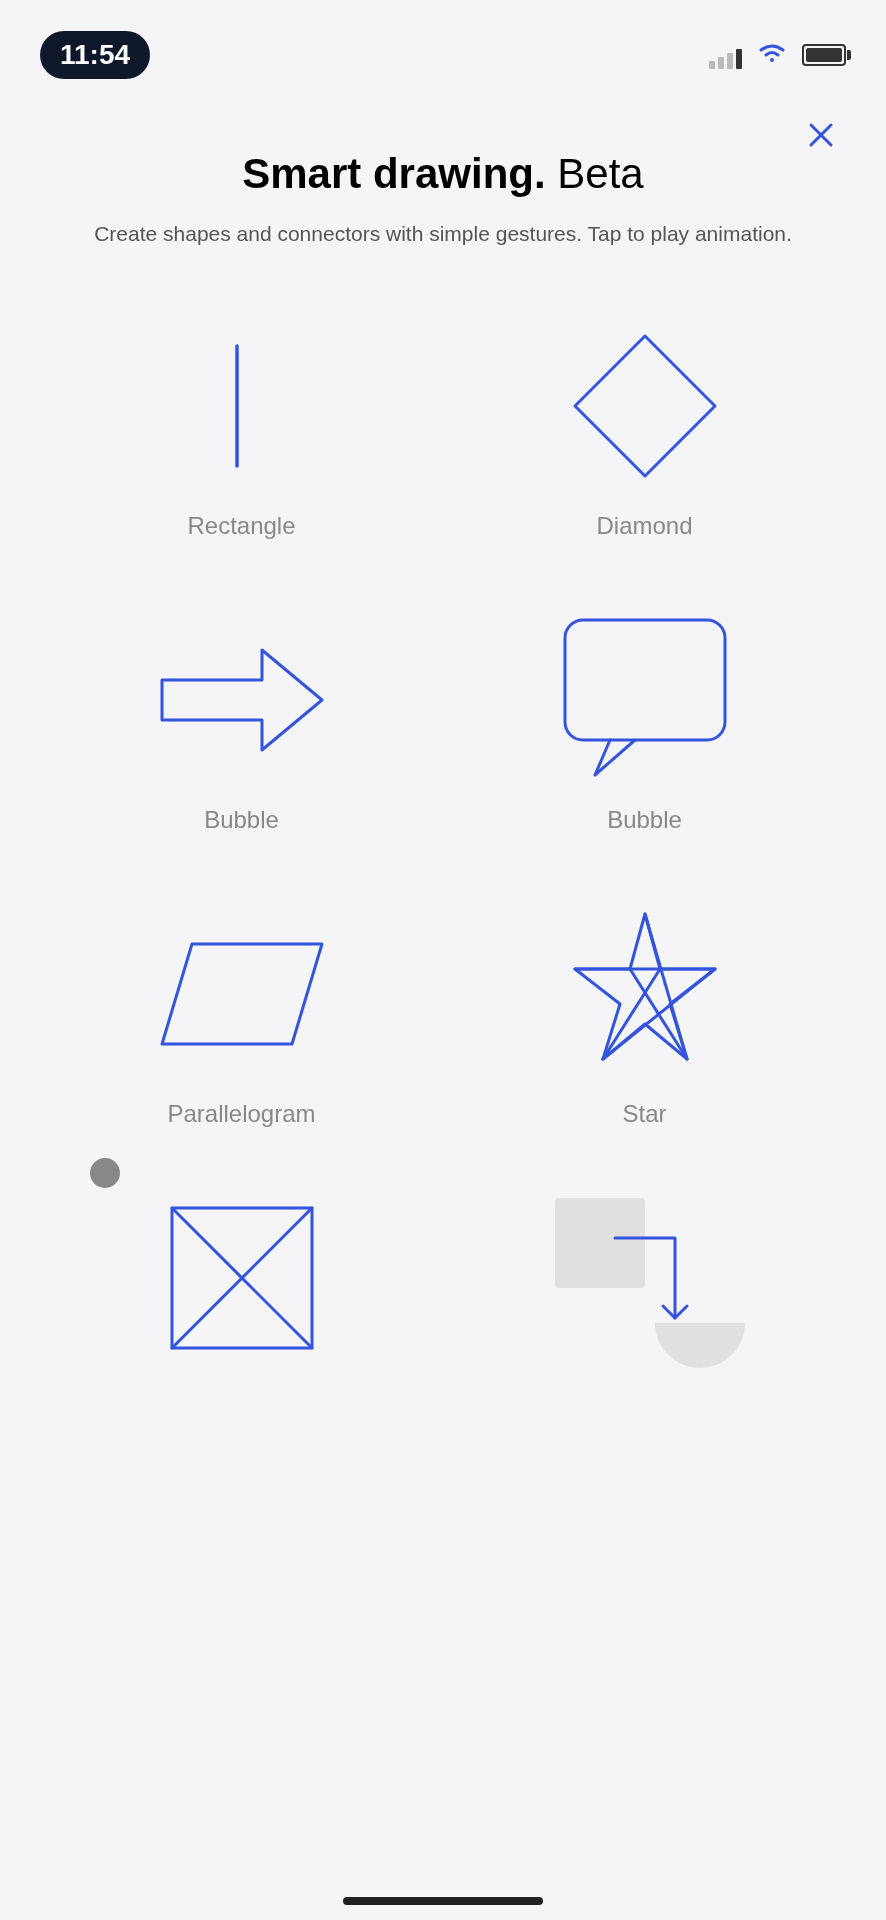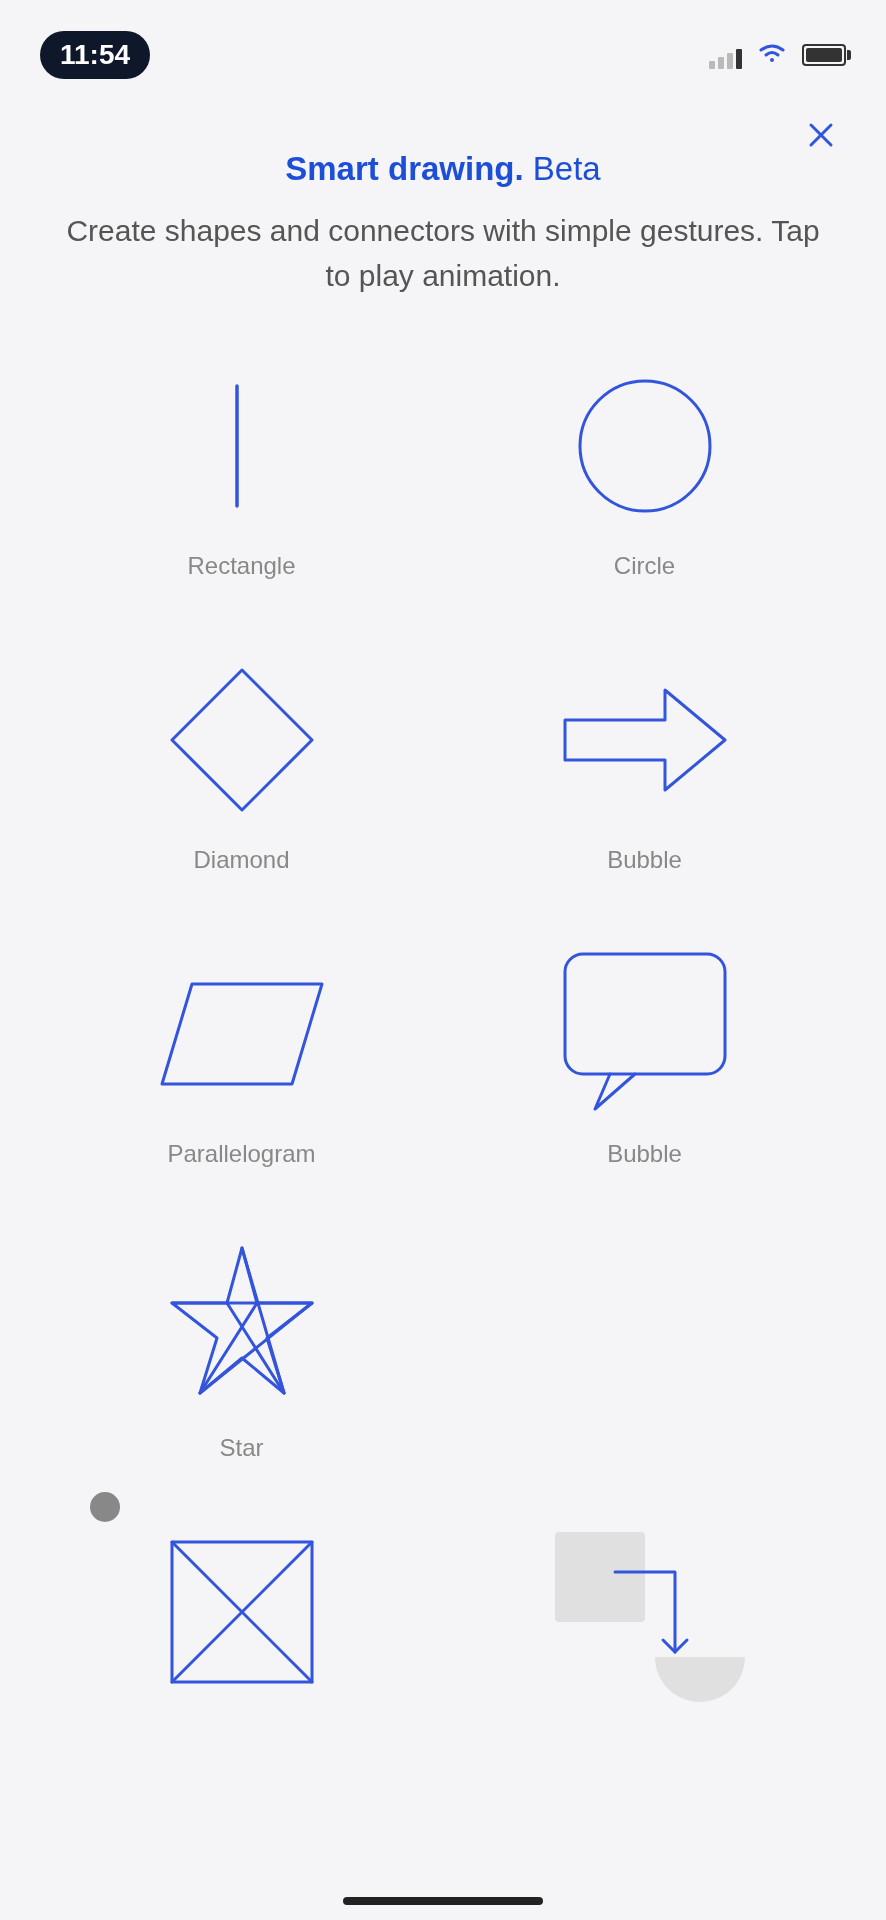--- a/index.html
+++ b/index.html
@@ -104,39 +104,39 @@
     }
 
     
     .content {
       padding: 0 40px;
       padding-top: 60px;
     }
 
     .title {
       text-align: center;
-      font-size: 33px;
+      font-size: 42px;
       margin-bottom: 20px;
-      color: #1d4ed8;
+      color: #000000;
     }
 
     .title-bold {
       font-weight: 800;
     }
 
     .title-light {
       font-weight: 300;
     }
 
     .subtitle {
       text-align: center;
-      font-size: 30px;
+      font-size: 21px;
       color: #555;
       line-height: 1.5;
-      margin-bottom: 28px;
+      margin-bottom: 36px;
       padding: 0 20px;
     }
 
     
     .shapes-grid {
       display: grid;
       grid-template-columns: 1fr 1fr;
       gap: 20px 0;
     }
 
@@ -253,28 +253,20 @@
     <div class="shape-cell">
       <div class="shape-svg-container">
         <svg width="120" height="160" viewBox="0 0 120 160" stroke="#3355dd" stroke-width="3.5" fill="none" stroke-linecap="round" stroke-linejoin="round">
 
           <path d="M55 20 L55 140" stroke-width="3.5"></path>
         </svg>
       </div>
       <span class="shape-label">Rectangle</span>
     </div>
 
-    <div class="shape-cell">
-      <div class="shape-svg-container">
-        <svg width="160" height="160" viewBox="0 0 160 160" stroke="#3355dd" stroke-width="3.5" fill="none" stroke-linecap="round">
-          <circle cx="80" cy="80" r="65"></circle>
-        </svg>
-      </div>
-      <span class="shape-label">Circle</span>
-    </div>
 
 
     <div class="shape-cell">
       <div class="shape-svg-container">
         <svg width="160" height="160" viewBox="0 0 160 160" stroke="#3355dd" stroke-width="3.5" fill="none" stroke-linecap="round" stroke-linejoin="round">
           <polygon points="80,10 150,80 80,150 10,80"></polygon>
         </svg>
       </div>
       <span class="shape-label">Diamond</span>
     </div>
@@ -284,36 +276,36 @@
         <svg width="180" height="140" viewBox="0 0 180 140" stroke="#3355dd" stroke-width="3.5" fill="none" stroke-linecap="round" stroke-linejoin="round">
 
           <path d="M10,50 L110,50 L110,20 L170,70 L110,120 L110,90 L10,90 Z"></path>
         </svg>
       </div>
       <span class="shape-label">Bubble</span>
     </div>
 
     <div class="shape-cell">
       <div class="shape-svg-container">
+        <svg width="180" height="180" viewBox="0 0 180 180" stroke="#3355dd" stroke-width="3.5" fill="none" stroke-linecap="round" stroke-linejoin="round">
+
+          <rect x="10" y="10" width="160" height="120" rx="18" ry="18"></rect>
+          <path d="M55,130 L40,165 L80,130"></path>
+        </svg>
+      </div>
+      <span class="shape-label">Bubble</span>
+    </div>
+
+    <div class="shape-cell">
+      <div class="shape-svg-container">
         <svg width="180" height="140" viewBox="0 0 180 140" stroke="#3355dd" stroke-width="3.5" fill="none" stroke-linecap="round" stroke-linejoin="round">
           <polygon points="40,20 170,20 140,120 10,120"></polygon>
         </svg>
       </div>
       <span class="shape-label">Parallelogram</span>
-    </div>
-
-    <div class="shape-cell">
-      <div class="shape-svg-container">
-        <svg width="180" height="180" viewBox="0 0 180 180" stroke="#3355dd" stroke-width="3.5" fill="none" stroke-linecap="round" stroke-linejoin="round">
-
-          <rect x="10" y="10" width="160" height="120" rx="18" ry="18"></rect>
-          <path d="M55,130 L40,165 L80,130"></path>
-        </svg>
-      </div>
-      <span class="shape-label">Bubble</span>
     </div>
 
     <div class="shape-cell">
       <div class="shape-svg-container">
         <svg width="180" height="180" viewBox="0 0 180 180" stroke="#3355dd" stroke-width="3.5" fill="none" stroke-linecap="round" stroke-linejoin="round">
 
           <polygon points="90,10 105,65 160,65 115,100 132,155 90,120 48,155 65,100 20,65 75,65"></polygon>
 
           <line x1="90" y1="10" x2="132" y2="155"></line>
           <line x1="20" y1="65" x2="160" y2="65"></line>

